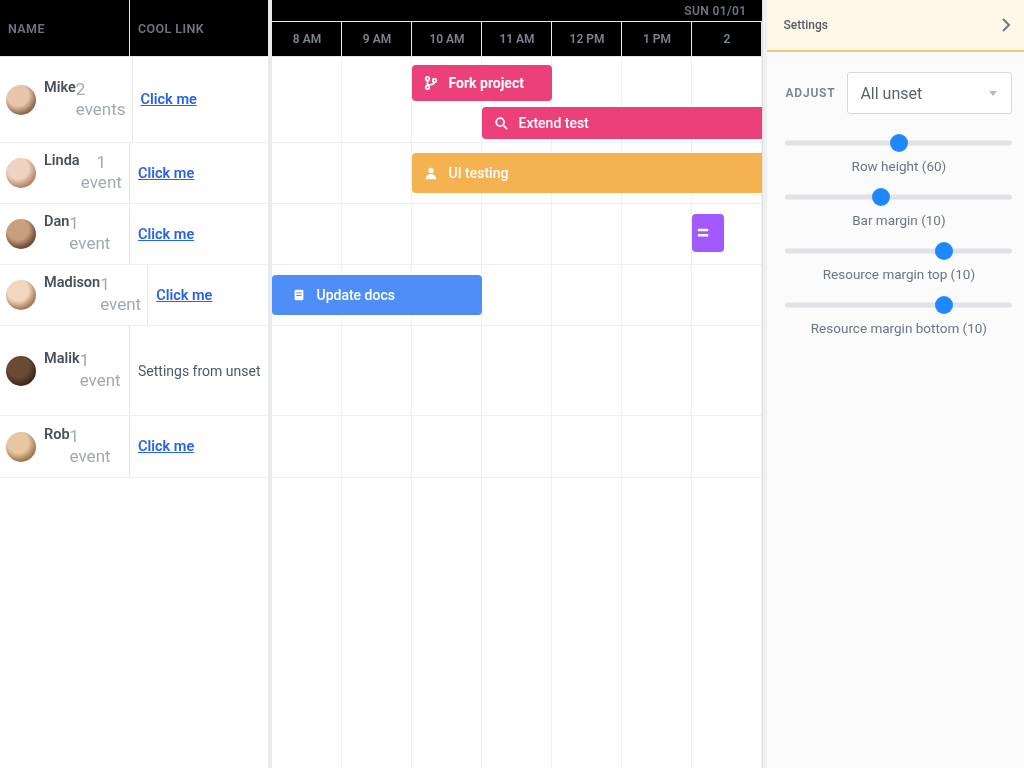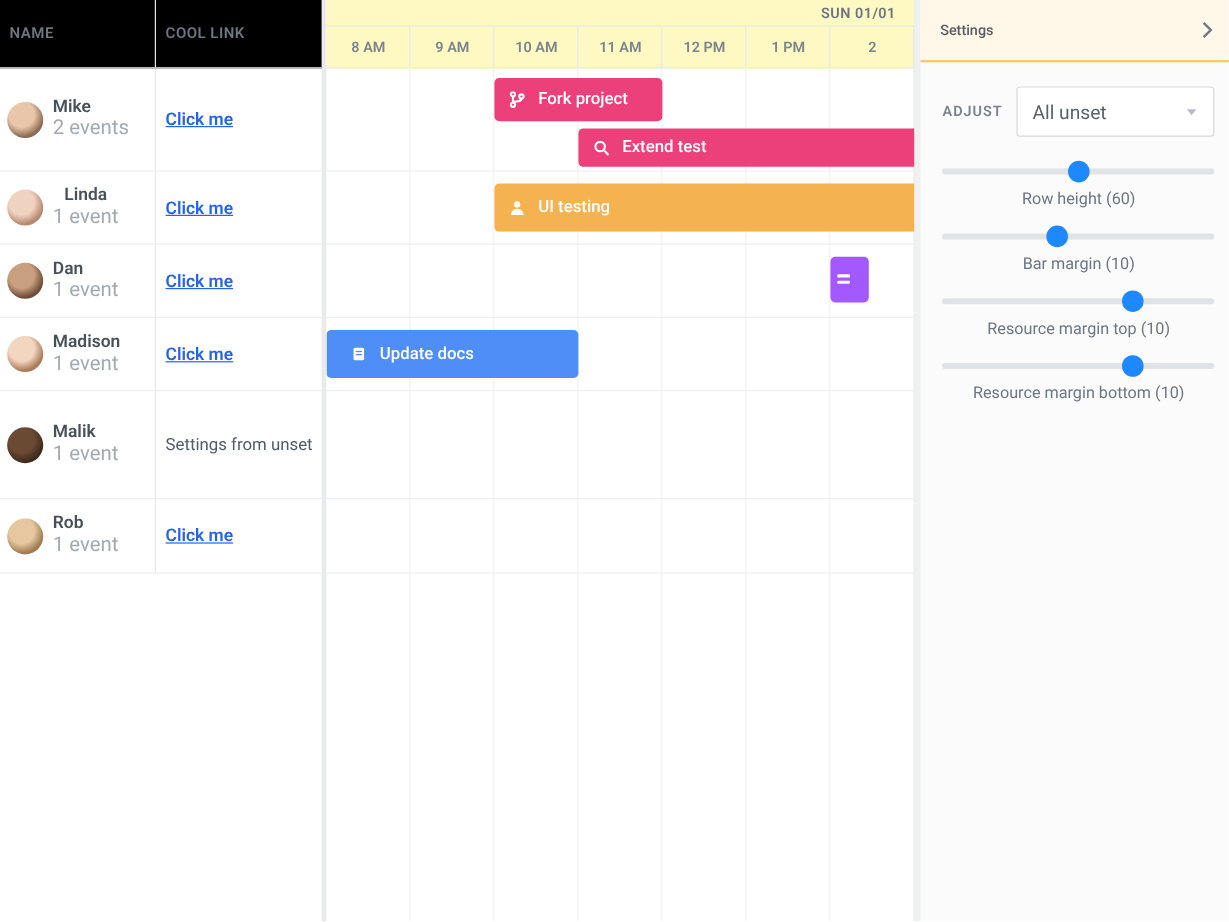--- a/index.html
+++ b/index.html
@@ -80,21 +80,21 @@
     background-size: cover;
   }
   .avatar.a0 { background: radial-gradient(circle at 40% 35%, #e9c6a9 0 40%, #8b6a52 70%); }
   .avatar.a1 { background: radial-gradient(circle at 40% 35%, #f0d2c0 0 40%, #b6876e 70%); }
   .avatar.a2 { background: radial-gradient(circle at 40% 35%, #c89f7f 0 40%, #6e4c35 70%); }
   .avatar.a3 { background: radial-gradient(circle at 40% 35%, #f2d6bf 0 40%, #a97b59 70%); }
   .avatar.a4 { background: radial-gradient(circle at 40% 35%, #6b4a33 0 40%, #3f2a1d 70%); }
   .avatar.a5 { background: radial-gradient(circle at 40% 35%, #e6c7a0 0 40%, #a07a51 70%); }
   .rname {
     display: flex;
-    flex-direction: column;
+    flex-direction: row;
     line-height: 1.15;
   }
   .rname .nm { font-weight: 600; font-size: 14.5px; color: #4a5059; }
   .rname .ev { font-size: 17px; color: #a2a9b1; }
   .link {
     color: #2563eb;
     text-decoration: underline;
     cursor: pointer;
     font-weight: 600;
     font-size: 14.5px;
@@ -105,21 +105,21 @@
     flex: 1;
     display: flex;
     flex-direction: column;
     overflow: hidden;
     position: relative;
   }
   .timeline-header {
     height: 57px;
     display: flex;
     flex-direction: column;
-    background: #fef9c3;
+    background: #000000;
     border-bottom: 1px solid #e5e6e7;
   }
   .day-row {
     height: 22px;
     border-bottom: 1px solid #e7e8e9;
     font-size: 12px;
     font-weight: 600;
     color: #6c7580;
     letter-spacing: 0.4px;
     display: flex;
@@ -412,21 +412,21 @@
             <div class="gcol"></div>
             <div class="gcol"></div>
           </div>
         <div class="rows" id="trows">
             <div class="trow" style="height: 86px;"></div>
             <div class="trow" style="height: 61px;"></div>
             <div class="trow" style="height: 61px;"></div>
             <div class="trow" style="height: 61px;"></div>
             <div class="trow" style="height: 90px;"></div>
             <div class="trow" style="height: 62px;"></div>
-            <div class="event ev-pink" style="left: 140px; top: 8px; width: 140px; height: 36px;">
+            <div class="event ev-pink" style="left: 140px; top: 8px; width: 140px; height: 36px; font-weight: bold;">
               <span class="eicon">
                 <svg viewBox="0 0 16 16" width="14" height="14" fill="none" stroke="white" stroke-width="2">
                   <circle cx="4" cy="3" r="2"></circle>
                   <circle cx="4" cy="13" r="2"></circle>
                   <circle cx="12" cy="5" r="2"></circle>
                   <path d="M4 5v6M12 7c0 3-4 3-8 3"></path>
                 </svg>
               </span>
               <span>Fork project</span>
             </div>

